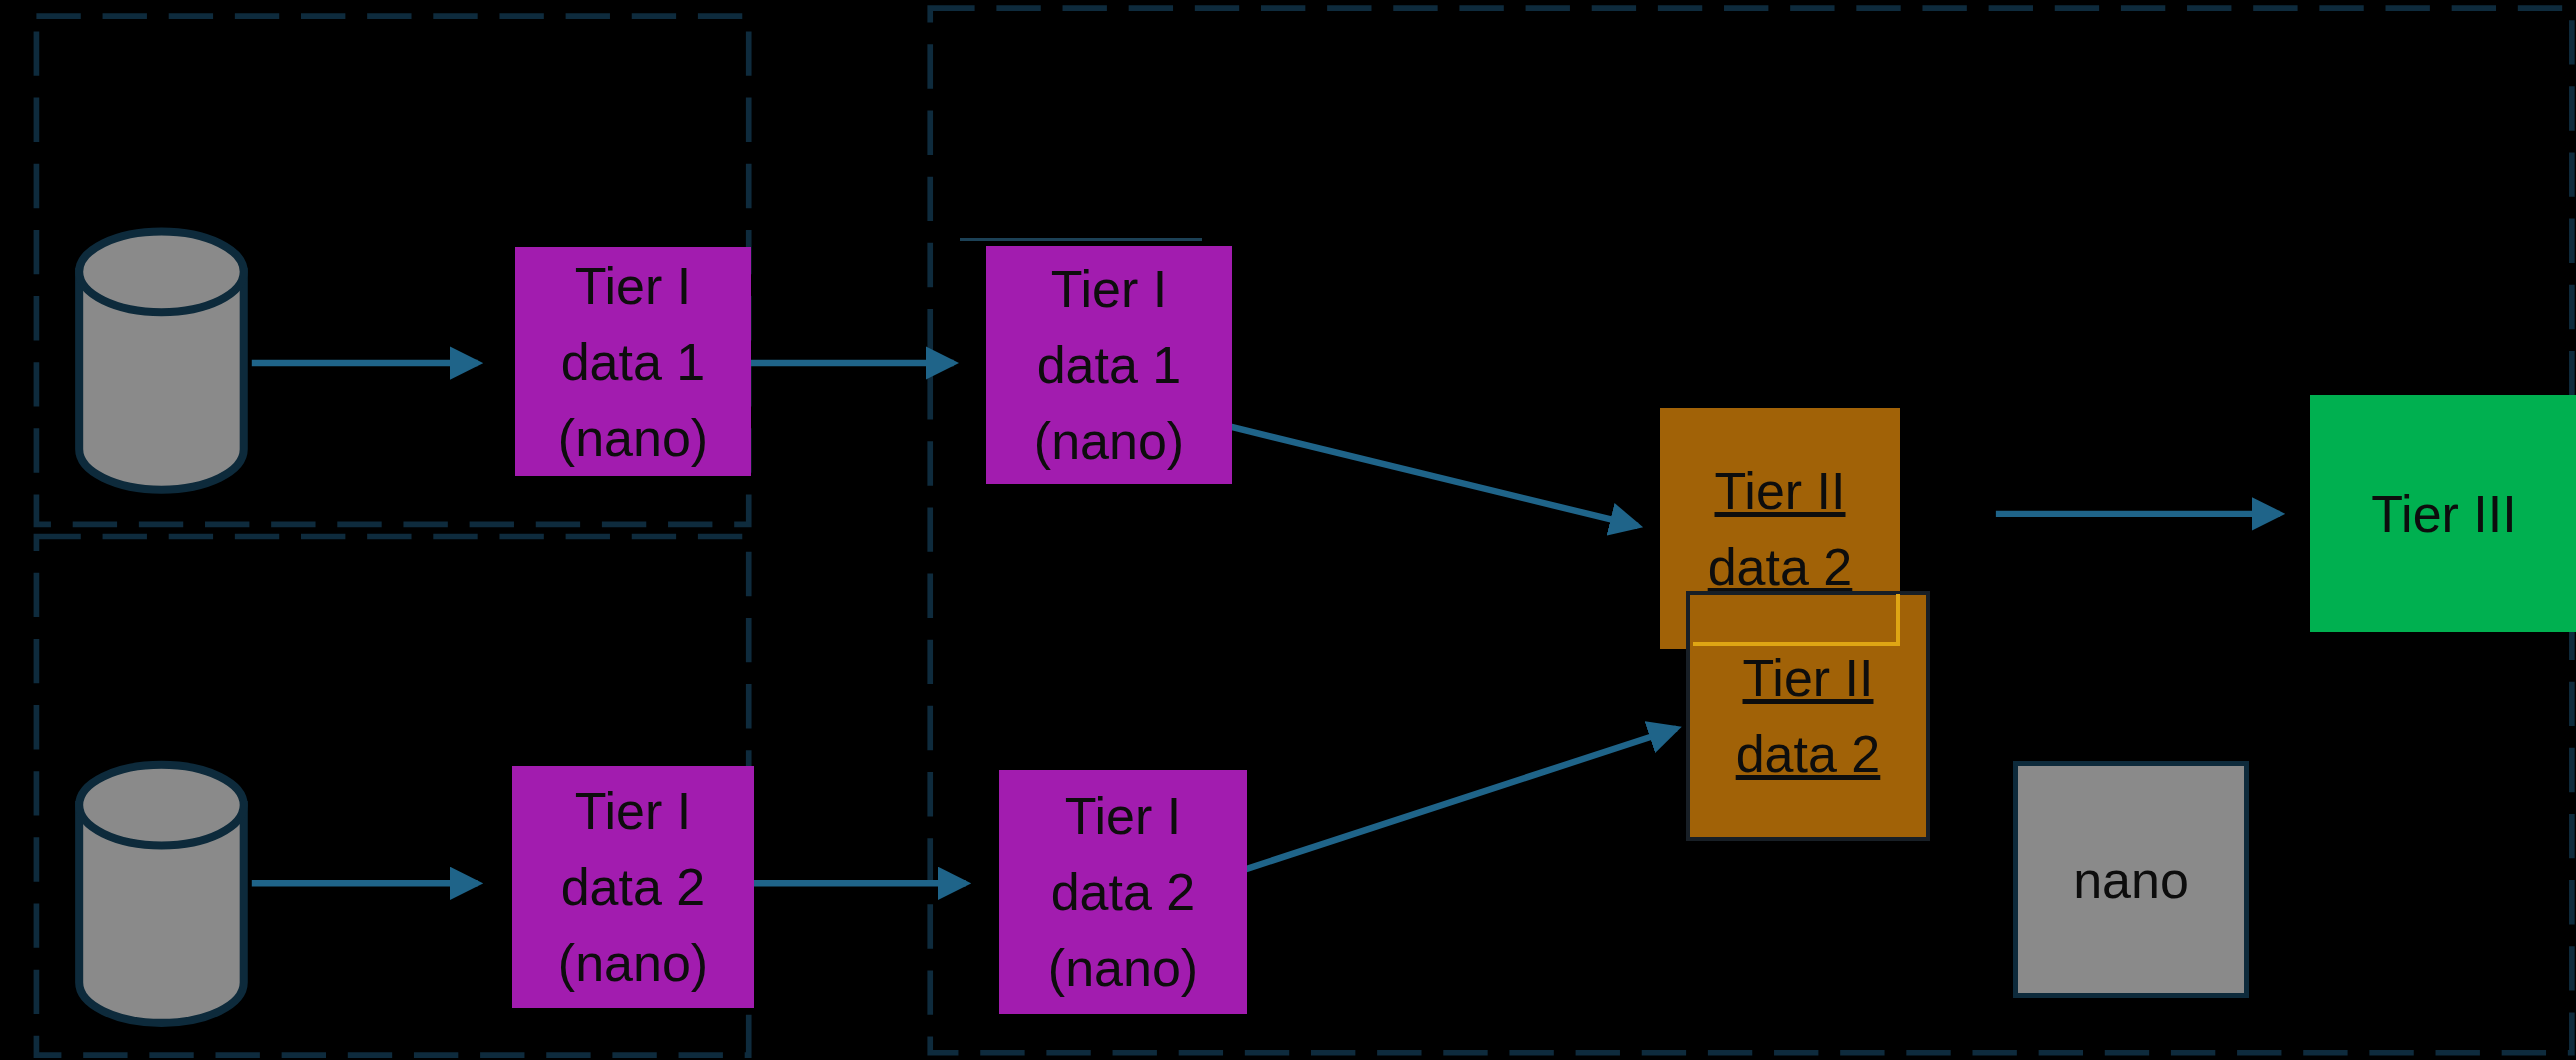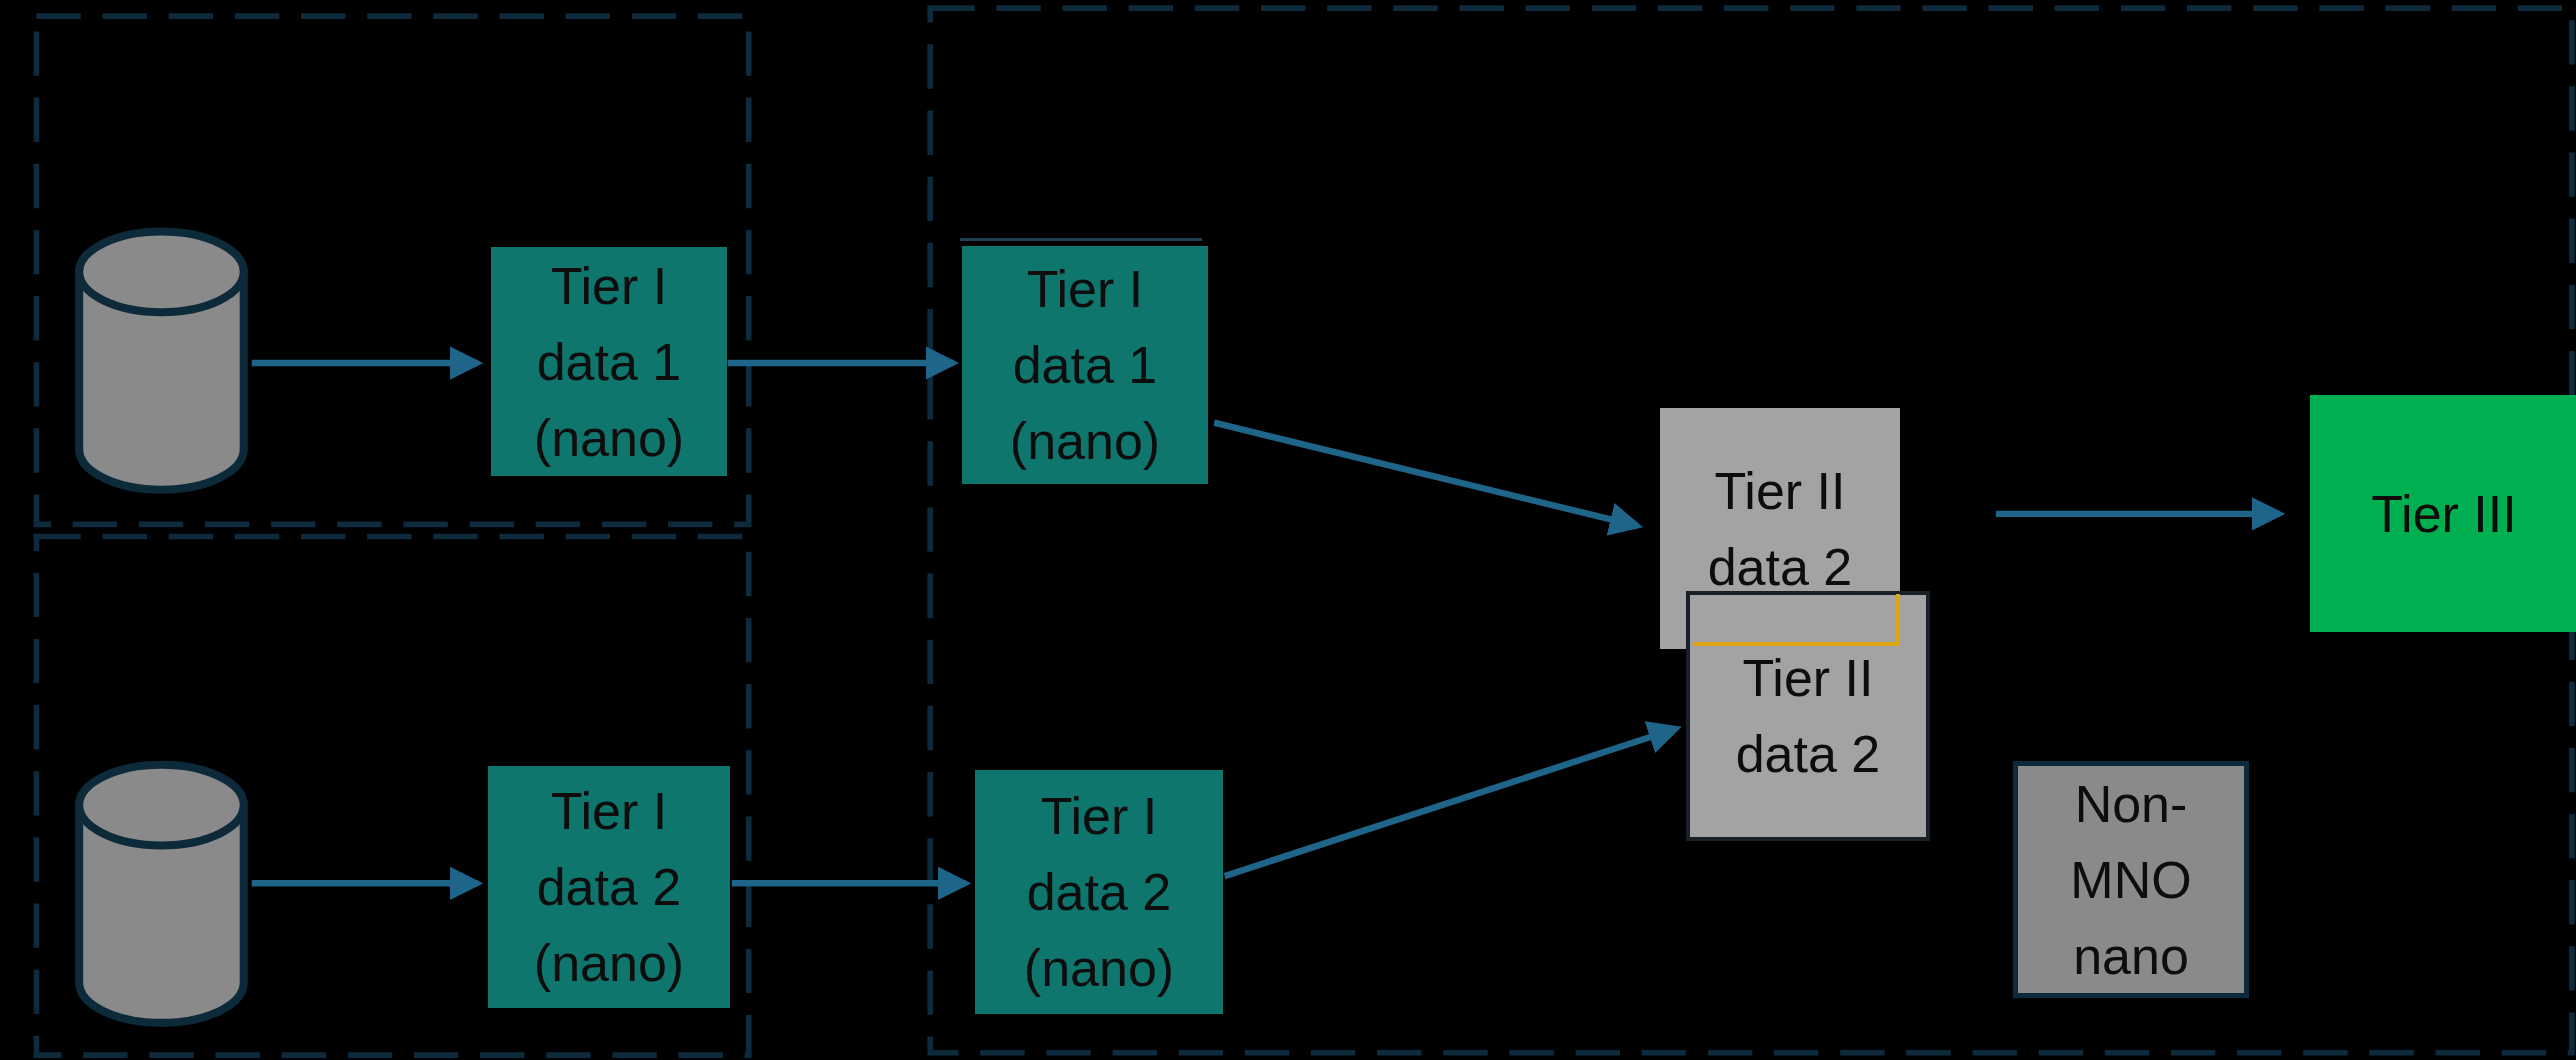--- a/index.html
+++ b/index.html
@@ -13,22 +13,22 @@
   .node{
     position:absolute;
     display:flex;flex-direction:column;
     align-items:center;justify-content:center;
     text-align:center;
     font-size:52px;line-height:76px;
     color:#0d0d0d;
     box-sizing:border-box;
     z-index:2;
   }
-  .red{background:#0f766e;}
-  .yellow{background:#a3a3a3;}
+  .red{background:#a21caf;margin-left:24px;}
+  .yellow{background:#a16207;text-decoration:underline;}
   .green{background:#00B050;}
   .graybox{background:#8A8A8A;border:5.6px solid #0D2A3B;}
 
   #red1{left:491px;top:247px;width:236px;height:229px;}
   #red2{left:962px;top:246px;width:246px;height:238px;}
   #red3{left:488px;top:766px;width:242px;height:242px;}
   #red4{left:975px;top:770px;width:248px;height:244px;}
 
   #yellow1{left:1660px;top:408px;width:240px;height:241px;z-index:2;}
   #yellow2{left:1686px;top:591px;width:244px;height:250px;border:4.8px solid #181F26;z-index:3;}
@@ -115,16 +115,15 @@
   <span>Tier II</span>
   <span>data 2</span>
 </div>
 <div id="overlap-line"></div>
 
 <div class="node green" id="green1">
   <span>Tier III</span>
 </div>
 
 <div class="node graybox" id="gray1">
-  <span>Non-MNO</span>
   <span>nano</span>
 </div>
 
 
 </body></html>

